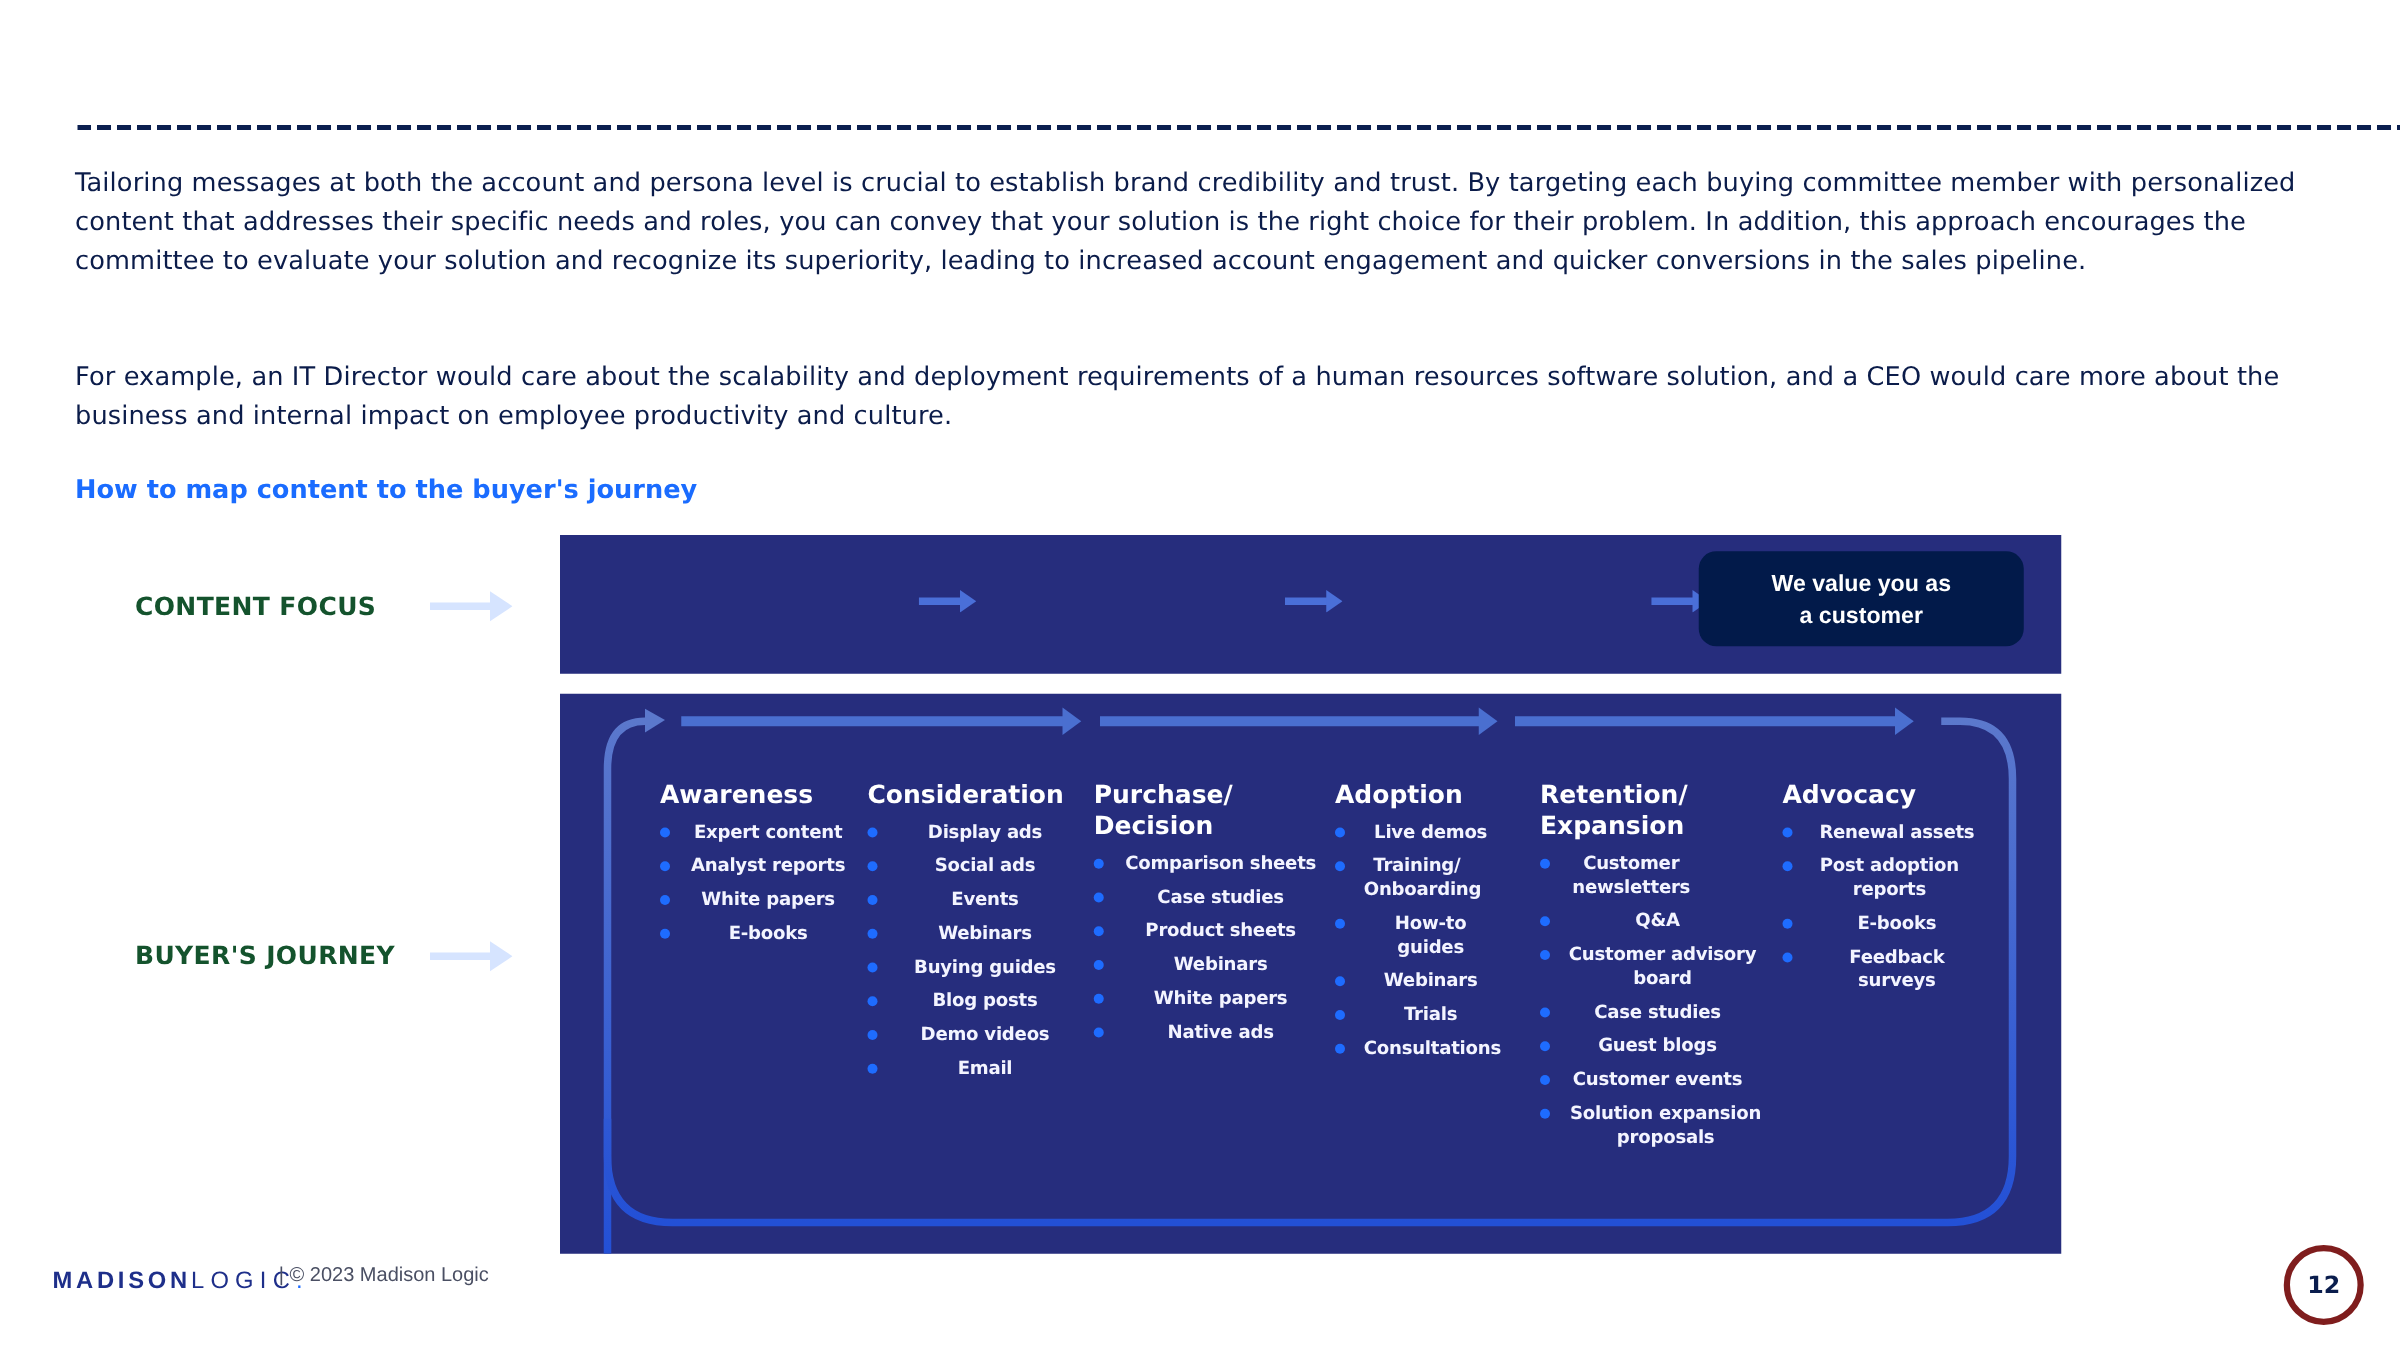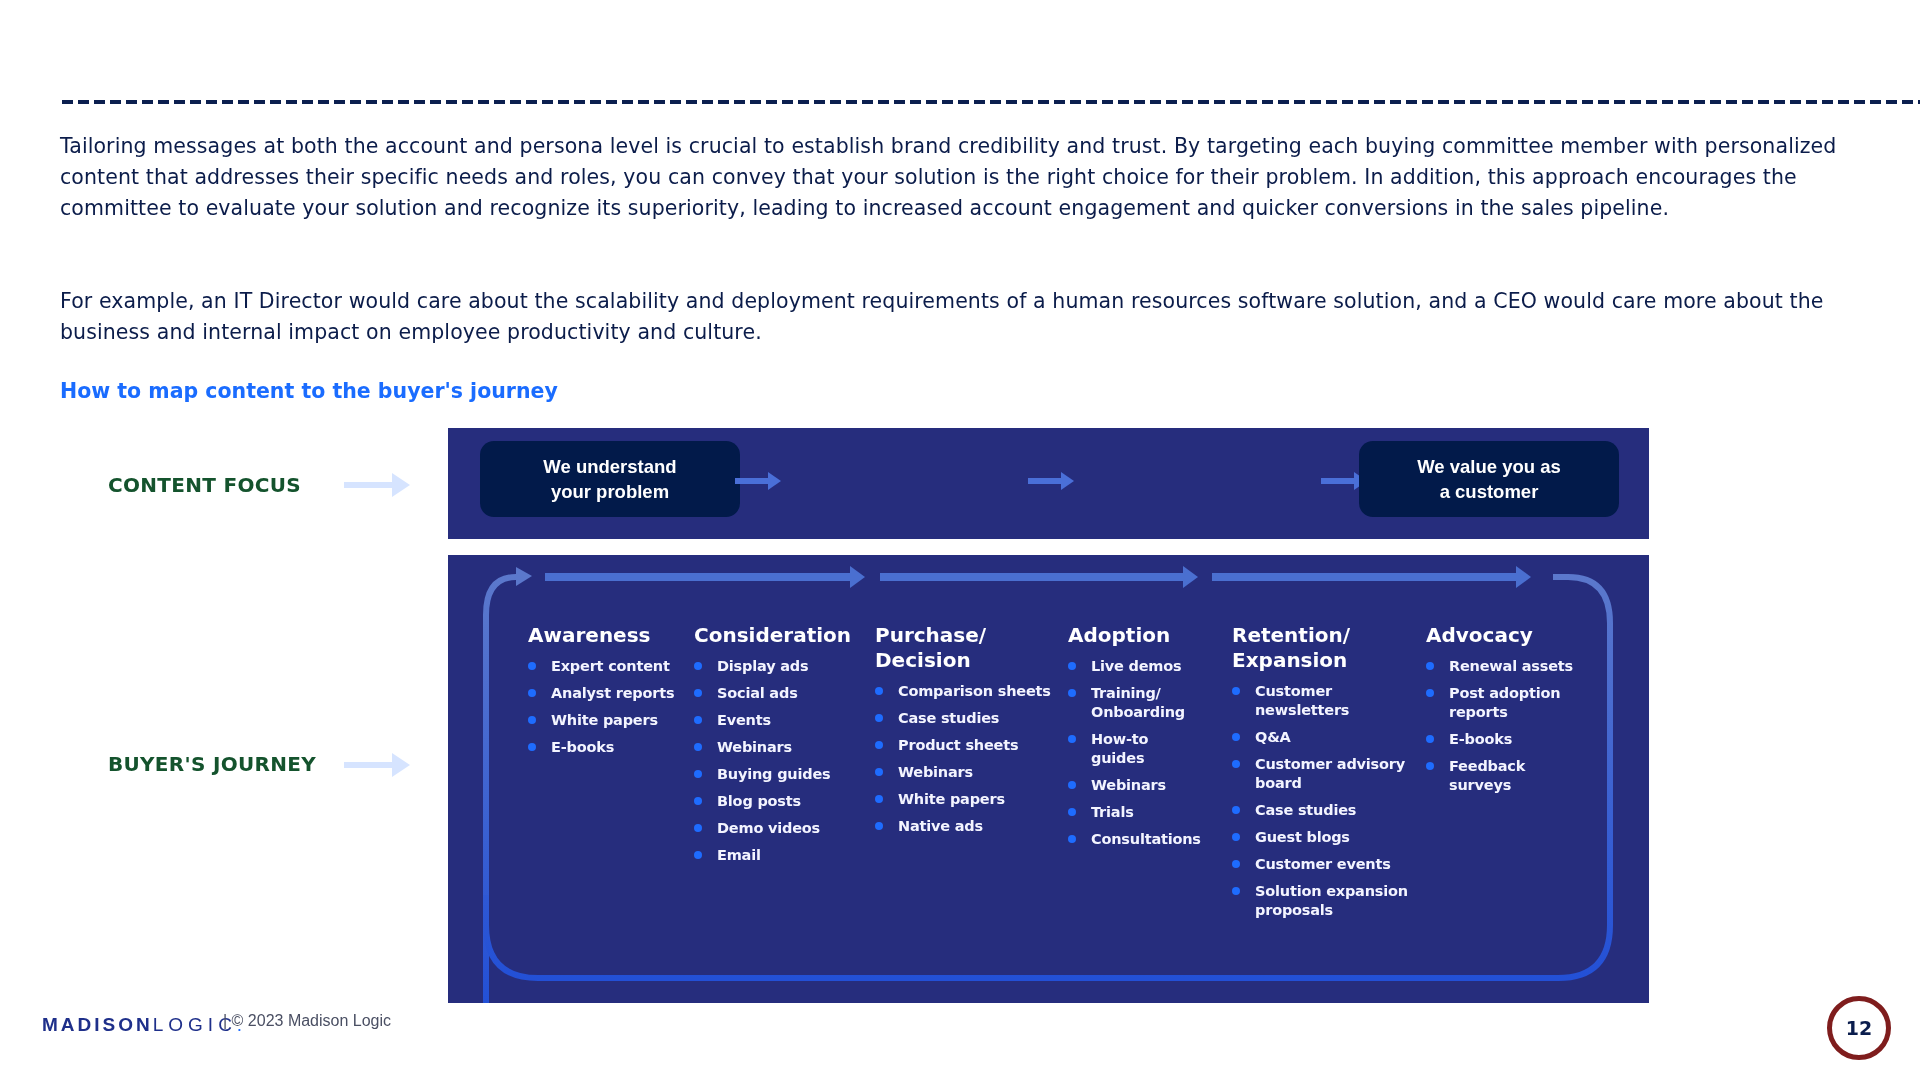--- a/index.html
+++ b/index.html
@@ -33,21 +33,21 @@
     border-radius:14px; color:#ffffff; font-family:"Liberation Sans", sans-serif; font-weight:700;
     font-size:18.5px; line-height:25px; display:flex; align-items:center; justify-content:center; text-align:center;
   }
   .focus-connector { position:absolute; top:44px; width:46px; height:18px; }
   .journey-svg { position:absolute; left:0; top:0; }
   .col { position:absolute; top:68px; color:#ffffff; }
   .col-title { font-size:20px; font-weight:700; line-height:25px; margin-bottom:9px; white-space:nowrap; }
   .col ul { list-style:none; margin:0; padding:0; }
   .col li {
     position:relative; padding-left:23px; font-size:14.5px; line-height:19px; margin-bottom:8px;
-    color:#f3f4ff; font-weight:600; letter-spacing:-0.2px;
+    color:#f3f4ff; font-weight:600; letter-spacing:-0.2px;text-align:center;
   }
   .col li .dot {
     position:absolute; left:0; top:5px; width:8px; height:8px; border-radius:50%; background:#1e6cff;
   }
   .footer-logo {
     position:absolute; left:42px; top:1014px; font-size:19px; letter-spacing:3.5px; color:#1e2f8a;
     font-family:"Liberation Sans", sans-serif;
   }
   .footer-logo b { font-weight:900; letter-spacing:3px; }
   .footer-logo .lite { font-weight:400; letter-spacing:5px; }
@@ -71,23 +71,20 @@
 
 <div class="heading">How to map content to the buyer's journey</div>
 
 <div class="side-label" style="top:473px">CONTENT FOCUS</div>
 <svg class="side-arrow" style="top:471px" viewBox="0 0 66 28">
   <rect x="0" y="11" width="50" height="6" fill="#d6e4ff"></rect>
   <polygon points="48,2 66,14 48,26" fill="#d6e4ff"></polygon>
 </svg>
 
 <div class="panel" id="focus-panel">
-  <div class="focus-box" style="left:32px">
-      <span style="width:160px">We understand your problem</span>
-    </div>
   <svg class="focus-connector" style="left:287px" viewBox="0 0 46 18">
       <rect x="0" y="6" width="34" height="6" fill="#4a6fd8"></rect>
       <polygon points="33,0 46,9 33,18" fill="#4a6fd8"></polygon>
     </svg>
   <svg class="focus-connector" style="left:580px" viewBox="0 0 46 18">
       <rect x="0" y="6" width="34" height="6" fill="#4a6fd8"></rect>
       <polygon points="33,0 46,9 33,18" fill="#4a6fd8"></polygon>
     </svg>
   <svg class="focus-connector" style="left:873px" viewBox="0 0 46 18">
       <rect x="0" y="6" width="34" height="6" fill="#4a6fd8"></rect>

